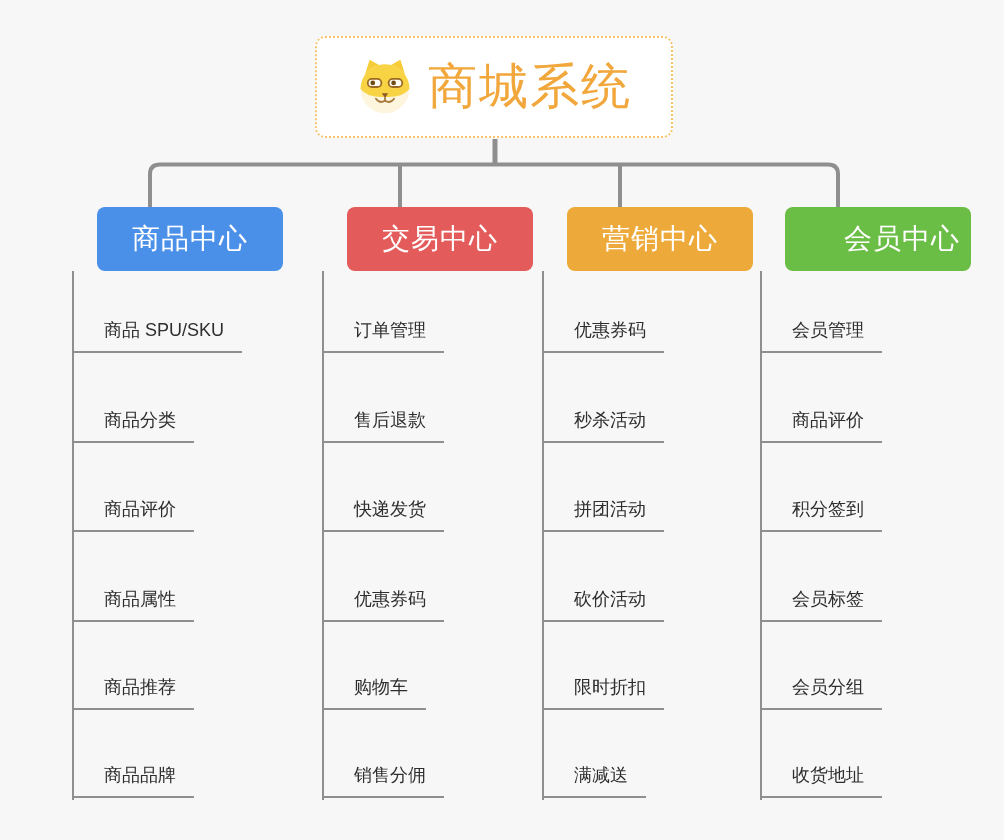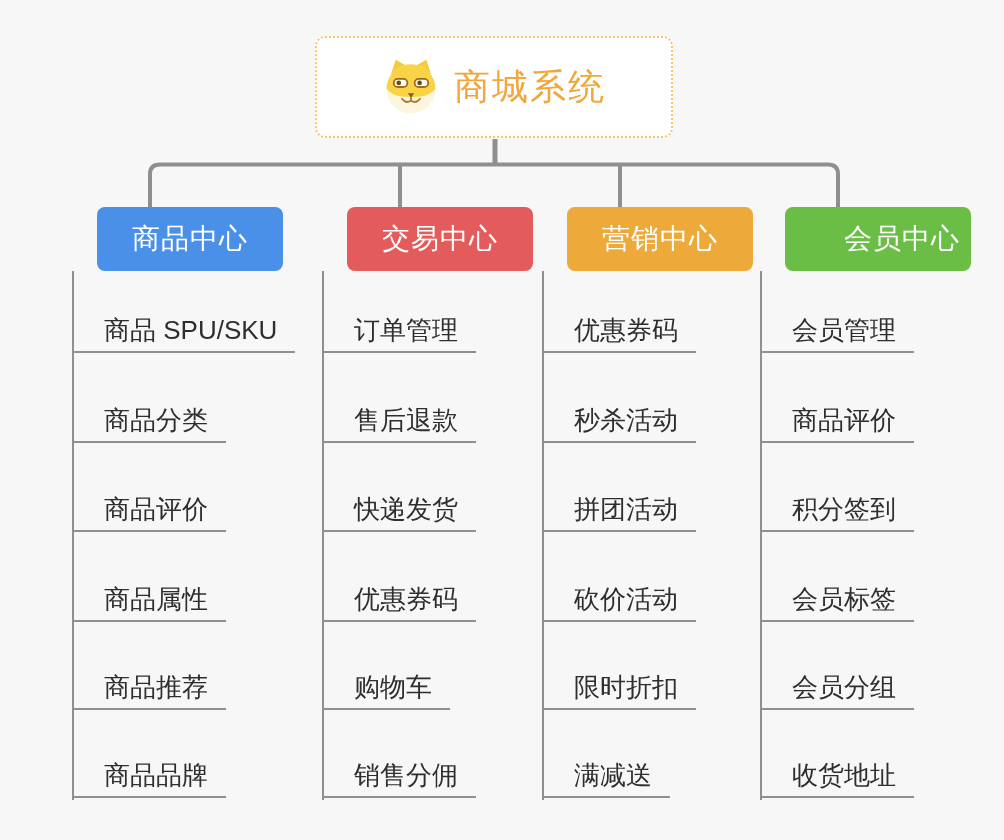--- a/index.html
+++ b/index.html
@@ -17,21 +17,21 @@
   }
   
   .root-node {
     position:absolute; left:315px; top:36px; width:358px; height:102px;
     background:#ffffff;
     border:2px dotted #f5c469;
     border-radius:10px;
     display:flex; align-items:center; justify-content:center; gap:14px;
   }
   .root-node .title {
-    font-size:36px; font-weight:500; letter-spacing:2px; color:#f1a73b;
+    font-size:49px; font-weight:500; letter-spacing:2px; color:#f1a73b;
   }
   .root-node .doge { width:58px; height:58px; flex:0 0 auto; }
   
   .branch-node {
     position:absolute; top:207px; width:186px; height:64px;
     border-radius:8px;
     display:flex; align-items:center; justify-content:center;
     color:#ffffff; font-size:28px; letter-spacing:1px;
     cursor:pointer;
     margin-left:40px;
@@ -45,21 +45,21 @@
     position:absolute; top:271px; height:529px; width:240px;
     border-left:2px solid #8f8f8f;
   }
   .leaf-col.c0 { left:72px;  }
   .leaf-col.c1 { left:322px; }
   .leaf-col.c2 { left:542px;padding-left:40px; }
   .leaf-col.c3 { left:760px; }
   .leaf-item {
     position:absolute; left:0;
     white-space:nowrap;
-    font-size:26px; line-height:27px; color:#2e2e2e;
+    font-size:18px; line-height:27px; color:#2e2e2e;
     padding:0 18px 7px 30px;
     border-bottom:2px solid #8f8f8f;
     cursor:pointer;
   }
   .leaf-item.r0 { top:46px;  }
   .leaf-item.r1 { top:136px; }
   .leaf-item.r2 { top:225px; }
   .leaf-item.r3 { top:315px; }
   .leaf-item.r4 { top:403px; }
   .leaf-item.r5 { top:491px; }

